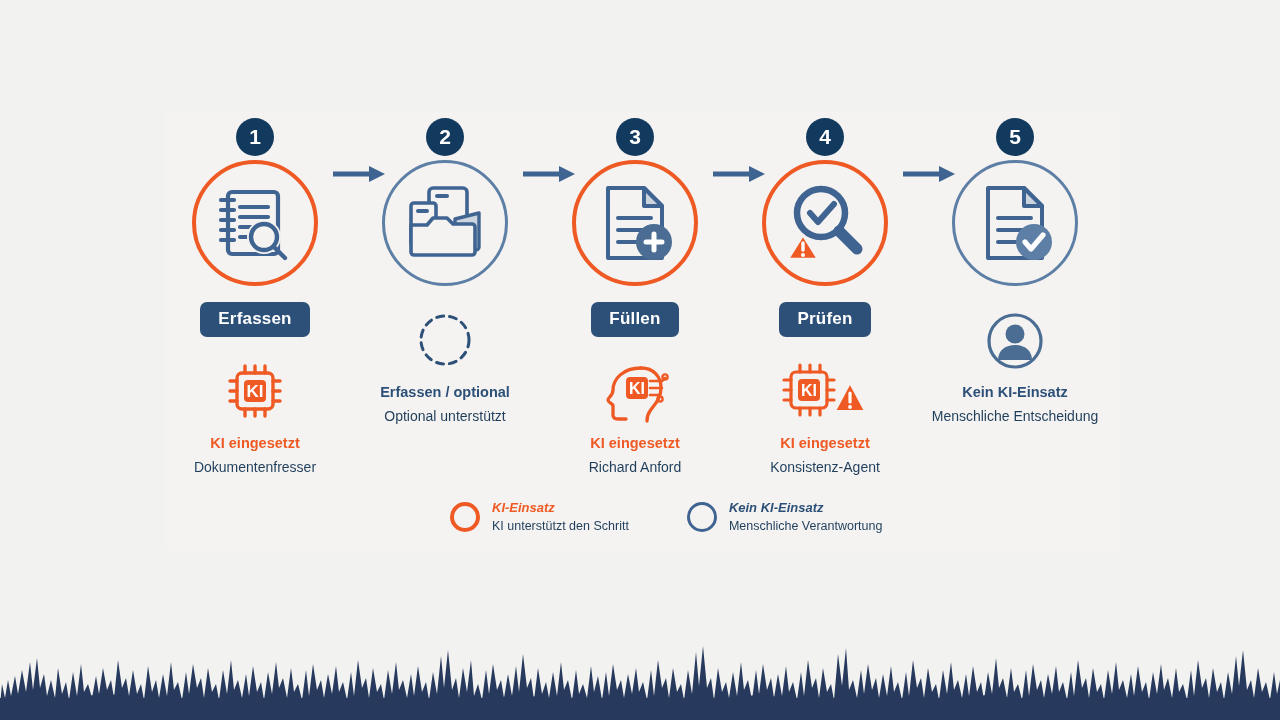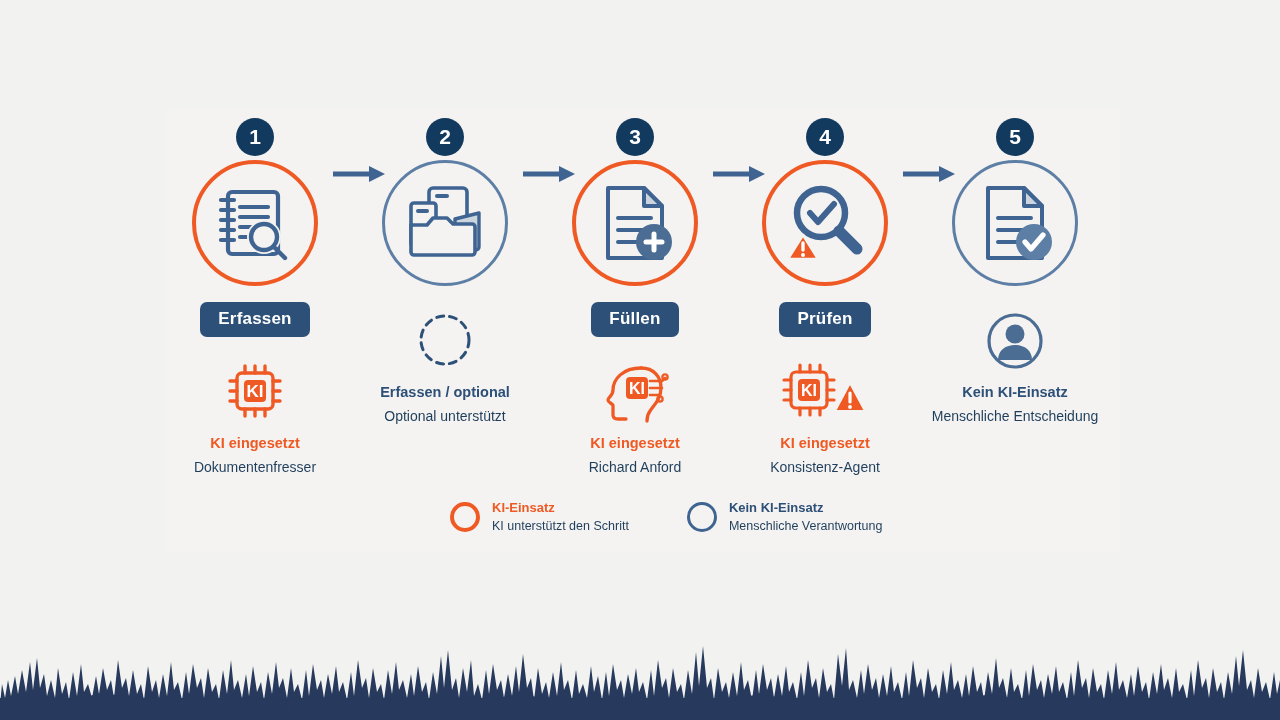--- a/index.html
+++ b/index.html
@@ -121,21 +121,21 @@
     left: 450px;
     top: 500px;
     display: flex;
     gap: 58px;
     align-items: flex-start;
   }
   .leg-item { display: flex; align-items: center; gap: 12px; }
   .leg-ring { width: 30px; height: 30px; border-radius: 50%; box-sizing: border-box; flex: none; }
   .leg-ring.ai   { border: 4px solid #ef5a24; }
   .leg-ring.noai { border: 3px solid #3f6491; }
-  .leg-title { font-size: 13px; font-weight: bold; line-height: 1.25; }
+  .leg-title { font-size: 13px; font-weight: bold; line-height: 1.25; font-style: italic; }
   .leg-title.ai   { color: #ef5a24; }
   .leg-title.noai { color: #2d5078; }
   .leg-sub { font-size: 12.5px; color: #1f3e5c; line-height: 1.3; margin-top: 2px; }
 
   
   #crowd {
     position: absolute;
     left: 0;
     bottom: 0;
     width: 1280px;

